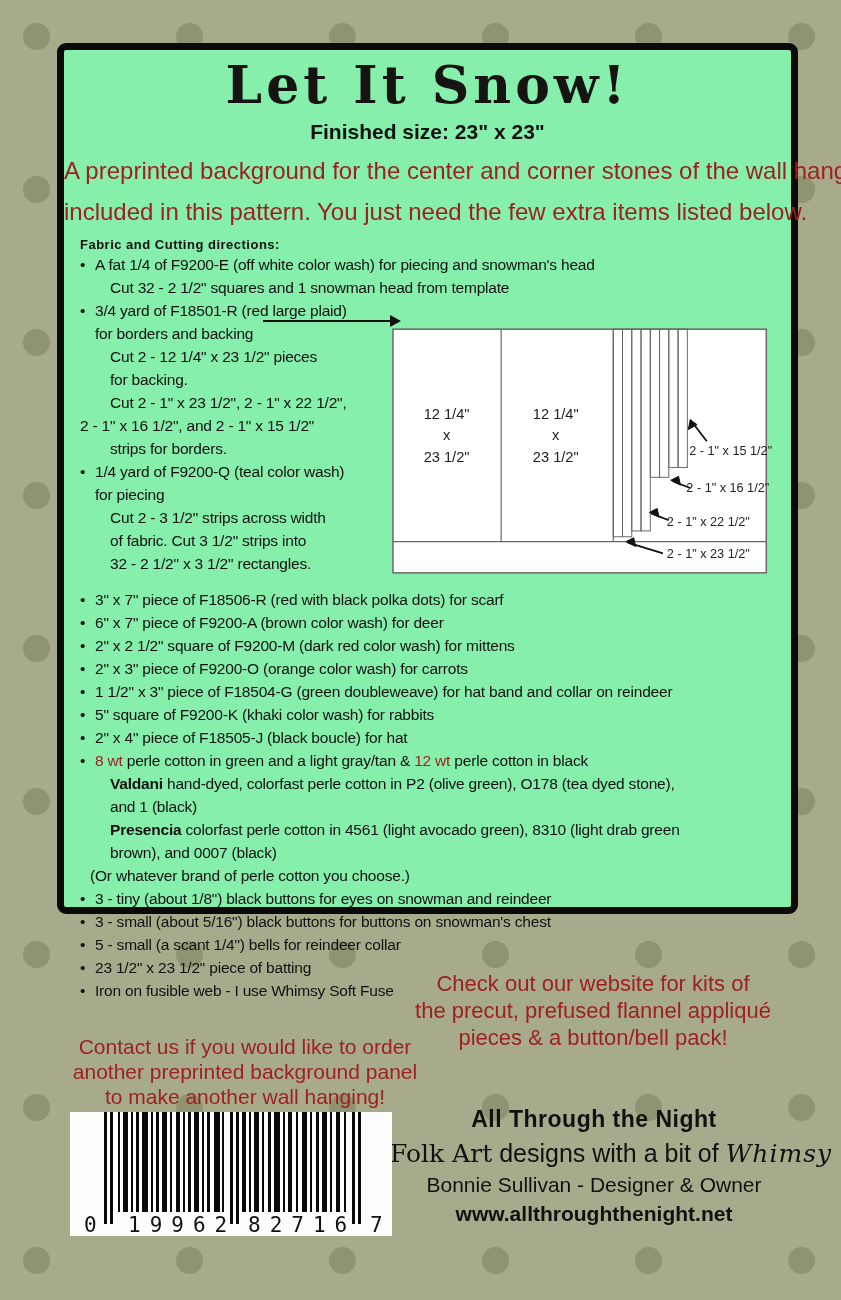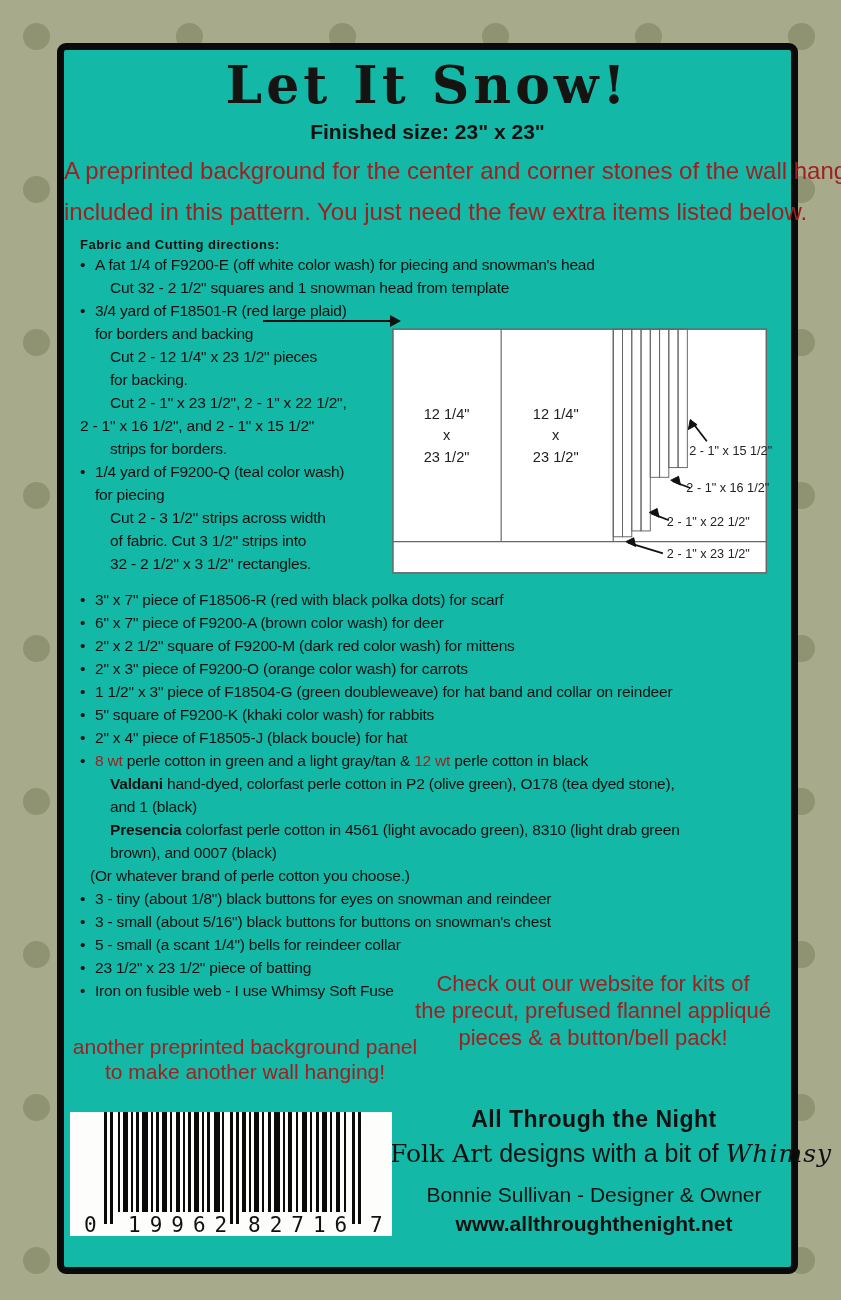--- a/index.html
+++ b/index.html
@@ -4,22 +4,22 @@
 <style>
   html,body{margin:0;padding:0;}
   body{
     width:841px;height:1300px;position:relative;overflow:hidden;
     background-color:var(--bg,#a8ab8b);
     background-image:radial-gradient(circle, var(--dot,#909372) 13px, rgba(0,0,0,0) 14px);
     background-size:153px 153px;background-position:-40px -40px;
     font-family:"Liberation Sans", sans-serif;color:#111;
   }
   .panel{
-    position:absolute;left:57px;top:43px;width:741px;height:1231px;
-    box-sizing:border-box;background:#14b8a6;border:7px solid #0a0a0a;border-radius:9px;
+    position:absolute;left:57px;top:43px;width:741px;height:871px;
+    box-sizing:border-box;background:#86efac;border:7px solid #0a0a0a;border-radius:9px;
   }
   .title{
     position:absolute;top:4px;left:0;width:100%;text-align:center;
     font-family:"DejaVu Serif", serif;font-size:52px;font-weight:bold;letter-spacing:4px;
     color:#161413;white-space:nowrap;
   }
   .fsize{
     position:absolute;top:70px;left:0;width:100%;text-align:center;
     font-size:21px;font-weight:bold;white-space:nowrap;
   }
@@ -58,21 +58,21 @@
   .diagram text{font-family:"Liberation Sans", sans-serif;fill:#222;}
   .note{position:absolute;color:var(--accent,#9e2020);text-align:center;
     font-size:21px;line-height:25px;white-space:nowrap;}
   .note-contact{left:0;top:984px;width:362px;}
   .note-kits{left:348px;top:920px;width:362px;font-size:22px;line-height:27px;}
   .footer{position:absolute;left:326px;top:1056px;width:408px;text-align:center;white-space:nowrap;}
   .brand{font-size:23px;font-weight:bold;letter-spacing:.5px;}
   .tagline{font-size:25px;margin-top:6px;}
   .tagline .serif{font-family:"DejaVu Serif", serif;}
   .tagline .whimsy{font-family:"DejaVu Serif", serif;font-style:italic;letter-spacing:1px;}
-  .owner{font-size:21px;margin-top:15px;}
+  .owner{font-size:21px;margin-top:5px;}
   .website{font-size:21px;font-weight:bold;margin-top:5px;}
   .barcode{position:absolute;left:6px;top:1062px;width:322px;height:124px;background:#fdfdfb;}
   .barcode text{font-family:"DejaVu Sans Mono", monospace;font-size:21px;fill:#111;}
 </style>
 </head>
 <body>
 
 <div class="panel">
 
   <div class="title">Let It Snow!</div>
@@ -236,20 +236,21 @@
       <line x1="306" y1="164" x2="288" y2="157"></line>
         <polygon points="286,156 296,161 294,152" stroke-width="1"></polygon>
       <line x1="284" y1="197" x2="266" y2="190"></line>
         <polygon points="264,189 274,194 272,185" stroke-width="1"></polygon>
       <line x1="278" y1="231" x2="242" y2="220"></line>
         <polygon points="240,219 250,224 248,215" stroke-width="1"></polygon>
     </g>
   </svg>
 
   <div class="note note-contact">
+    <div>Contact us if you would like to order</div>
     <div>another preprinted background panel</div>
     <div>to make another wall hanging!</div>
   </div>
 
   <div class="note note-kits">
     <div>Check out our website for kits of</div>
     <div>the precut, prefused flannel appliqué</div>
     <div>pieces &amp; a button/bell pack!</div>
   </div>
 

